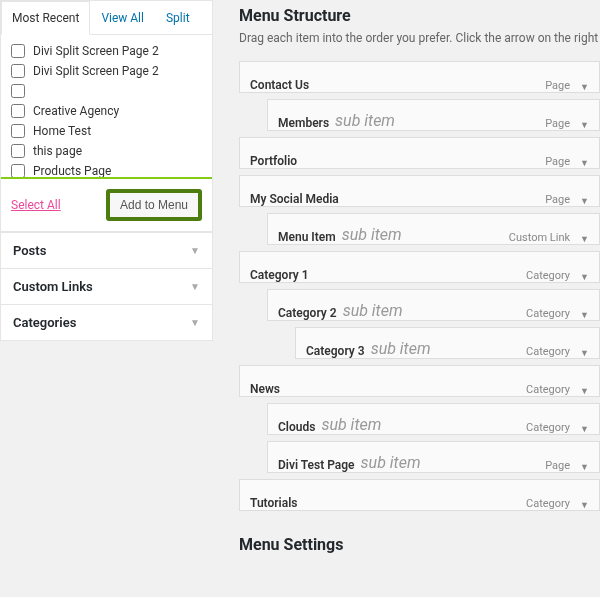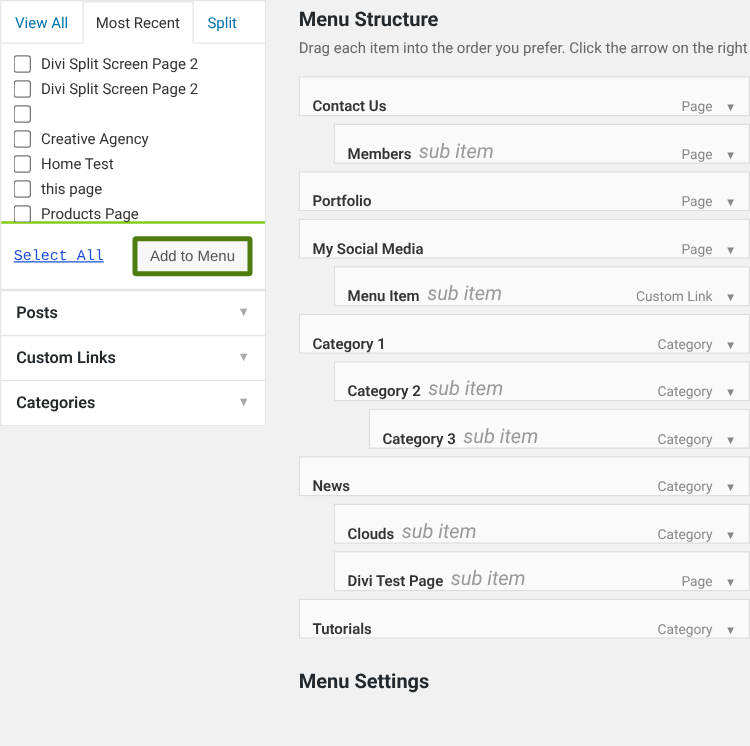--- a/index.html
+++ b/index.html
@@ -77,21 +77,21 @@
     margin-right: 8px;
     width: 14px; height: 14px;
     border: 1px solid #bbb;
   }
   .controls {
     display: flex;
     justify-content: space-between;
     align-items: center;
     padding: 10px;
   }
-  .select-all { color: #1d4ed8; text-decoration: underline; font-size: 12px; cursor: pointer; font-family: Liberation Mono, monospace;}
+  .select-all { color: #ec4899; text-decoration: underline; font-size: 12px; cursor: pointer;}
   .button {
     background: #f7f7f7;
     border: 4px solid #4d7c0f;
     border-radius: 3px;
     padding: 5px 10px;
     font-size: 12px;
     color: #555;
     cursor: pointer;
   }
   
@@ -149,22 +149,22 @@
   .depth-0 { margin-left: 0; }
   .depth-1 { margin-left: 28px; }
   .depth-2 { margin-left: 56px; }
 </style>
 </head>
 <body>
 
 <div class="left">
   <div class="metabox" style="margin-bottom:0;">
     <div class="tabs">
+      <div class="tab active">Most Recent</div>
       <div class="tab">View All</div>
-      <div class="tab active">Most Recent</div>
       <div class="tab">Split</div>
     </div>
     <div class="page-list" id="pages-list">
         <label class="page-item">
           <input type="checkbox" style="">
           <span>Divi Split Screen Page 2</span>
         </label>
         <label class="page-item">
           <input type="checkbox" style="">
           <span>Divi Split Screen Page 2</span>

